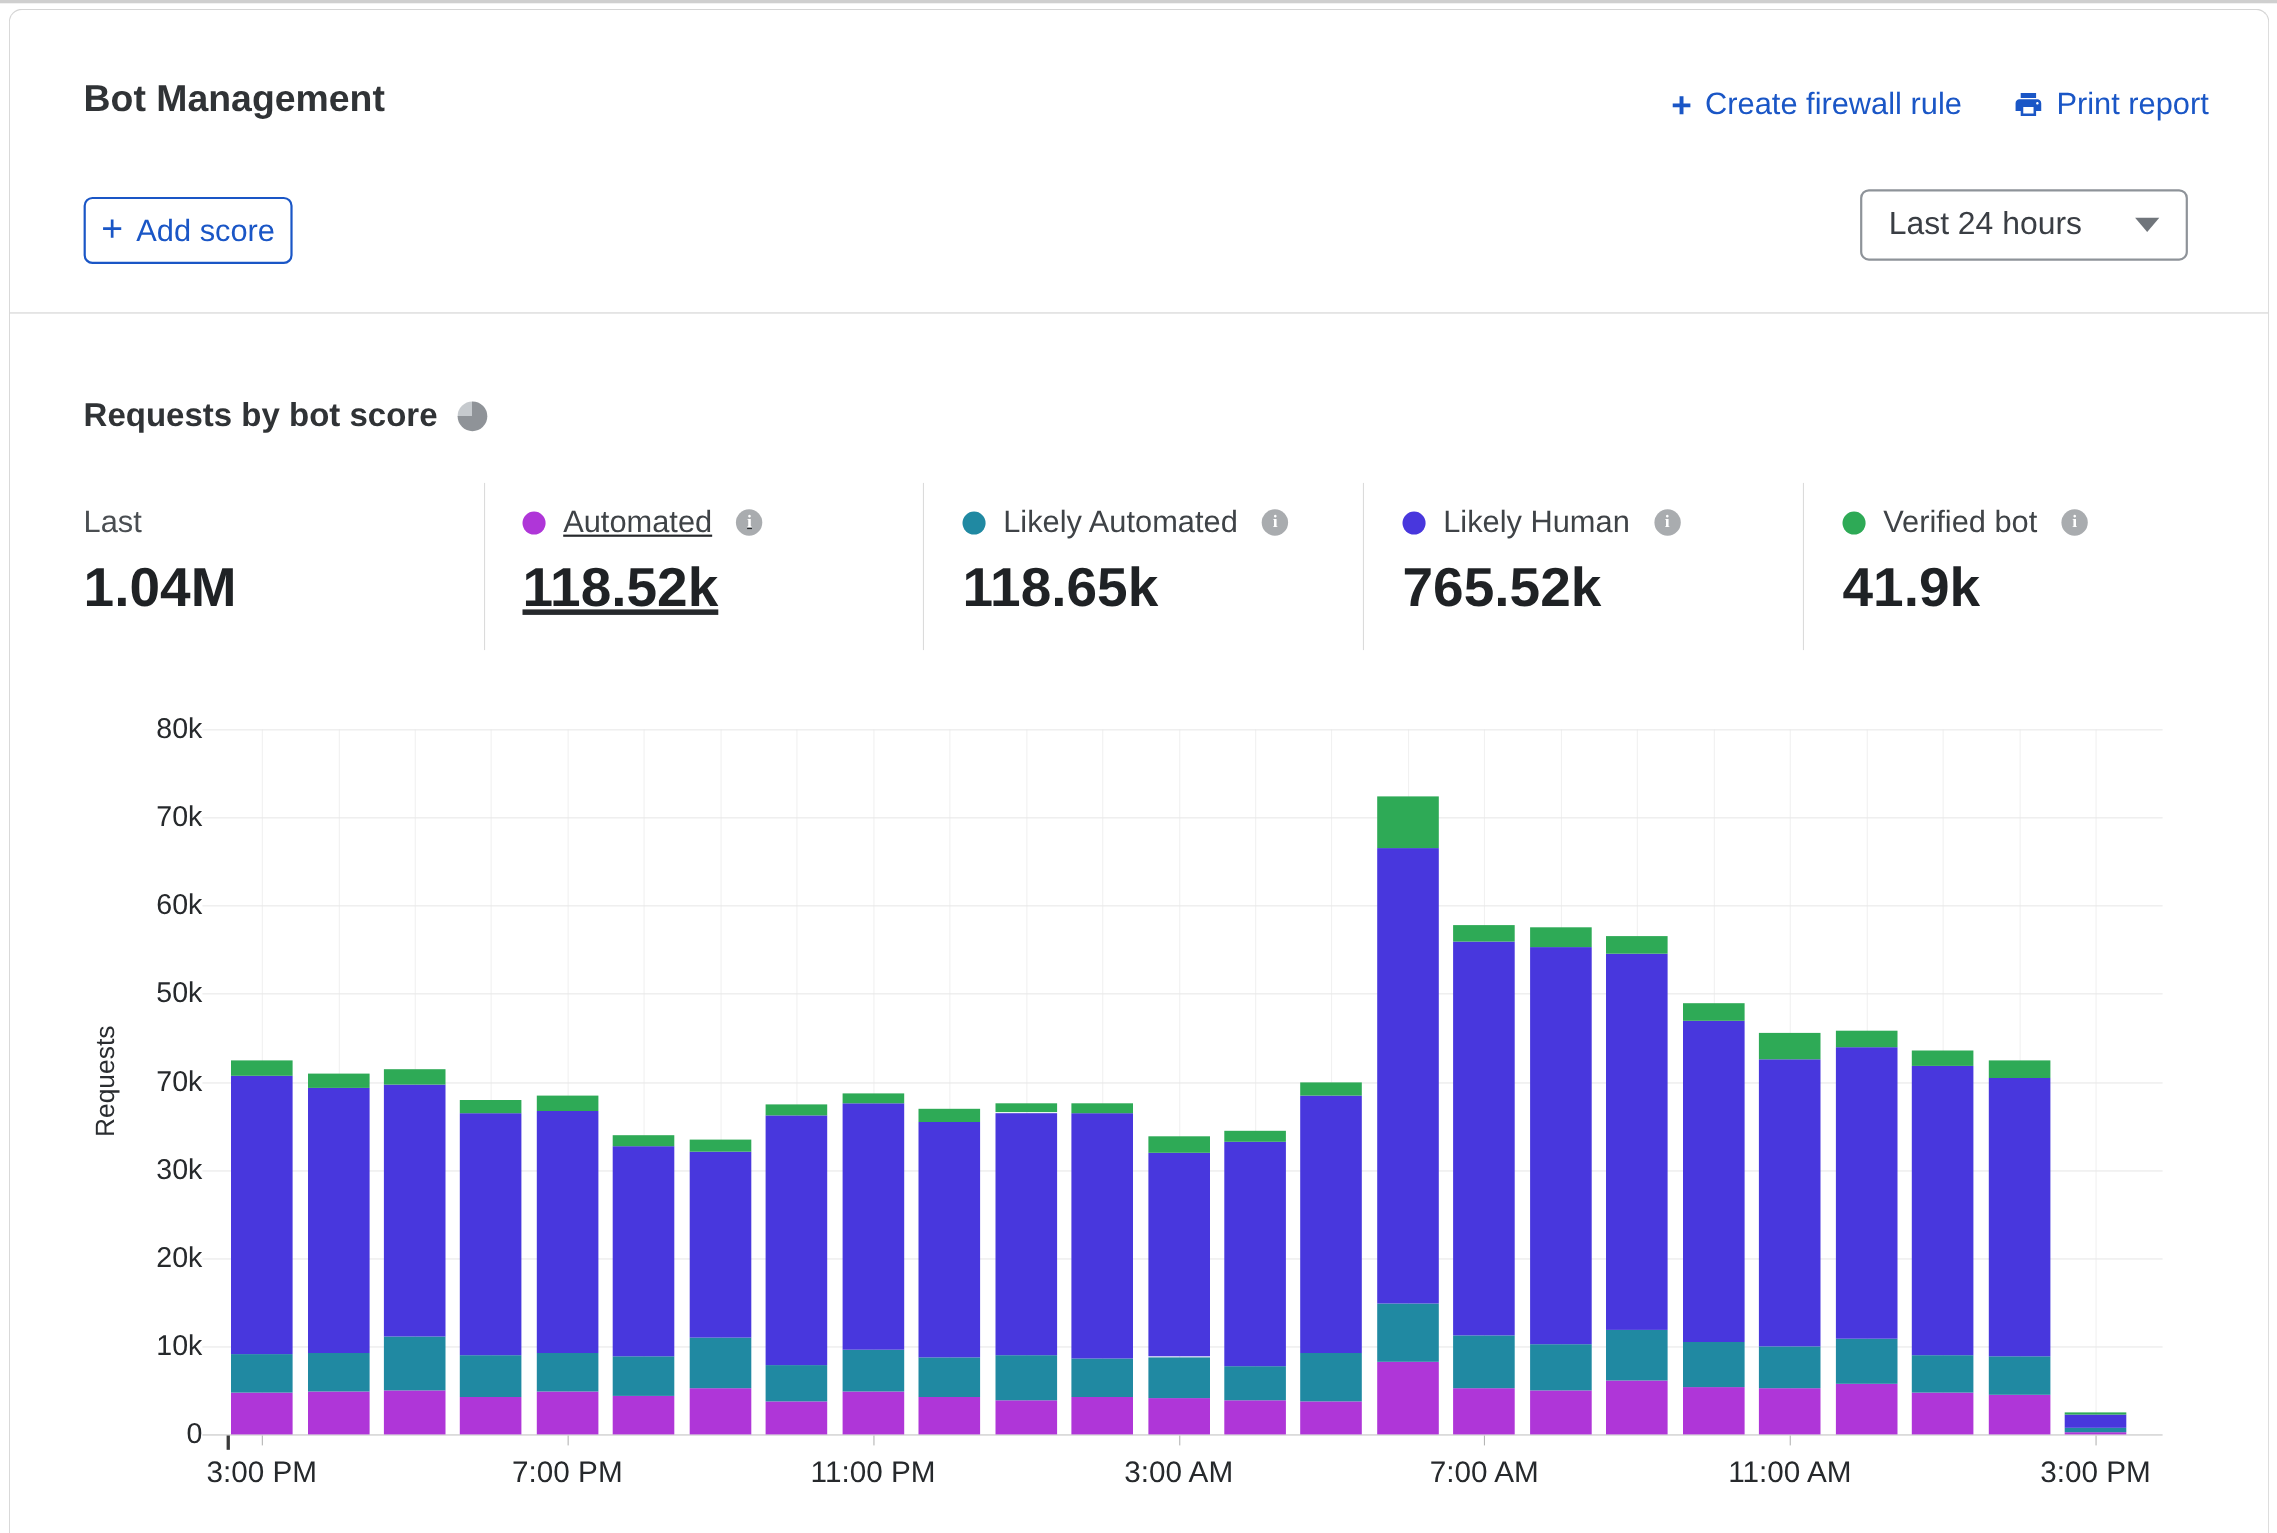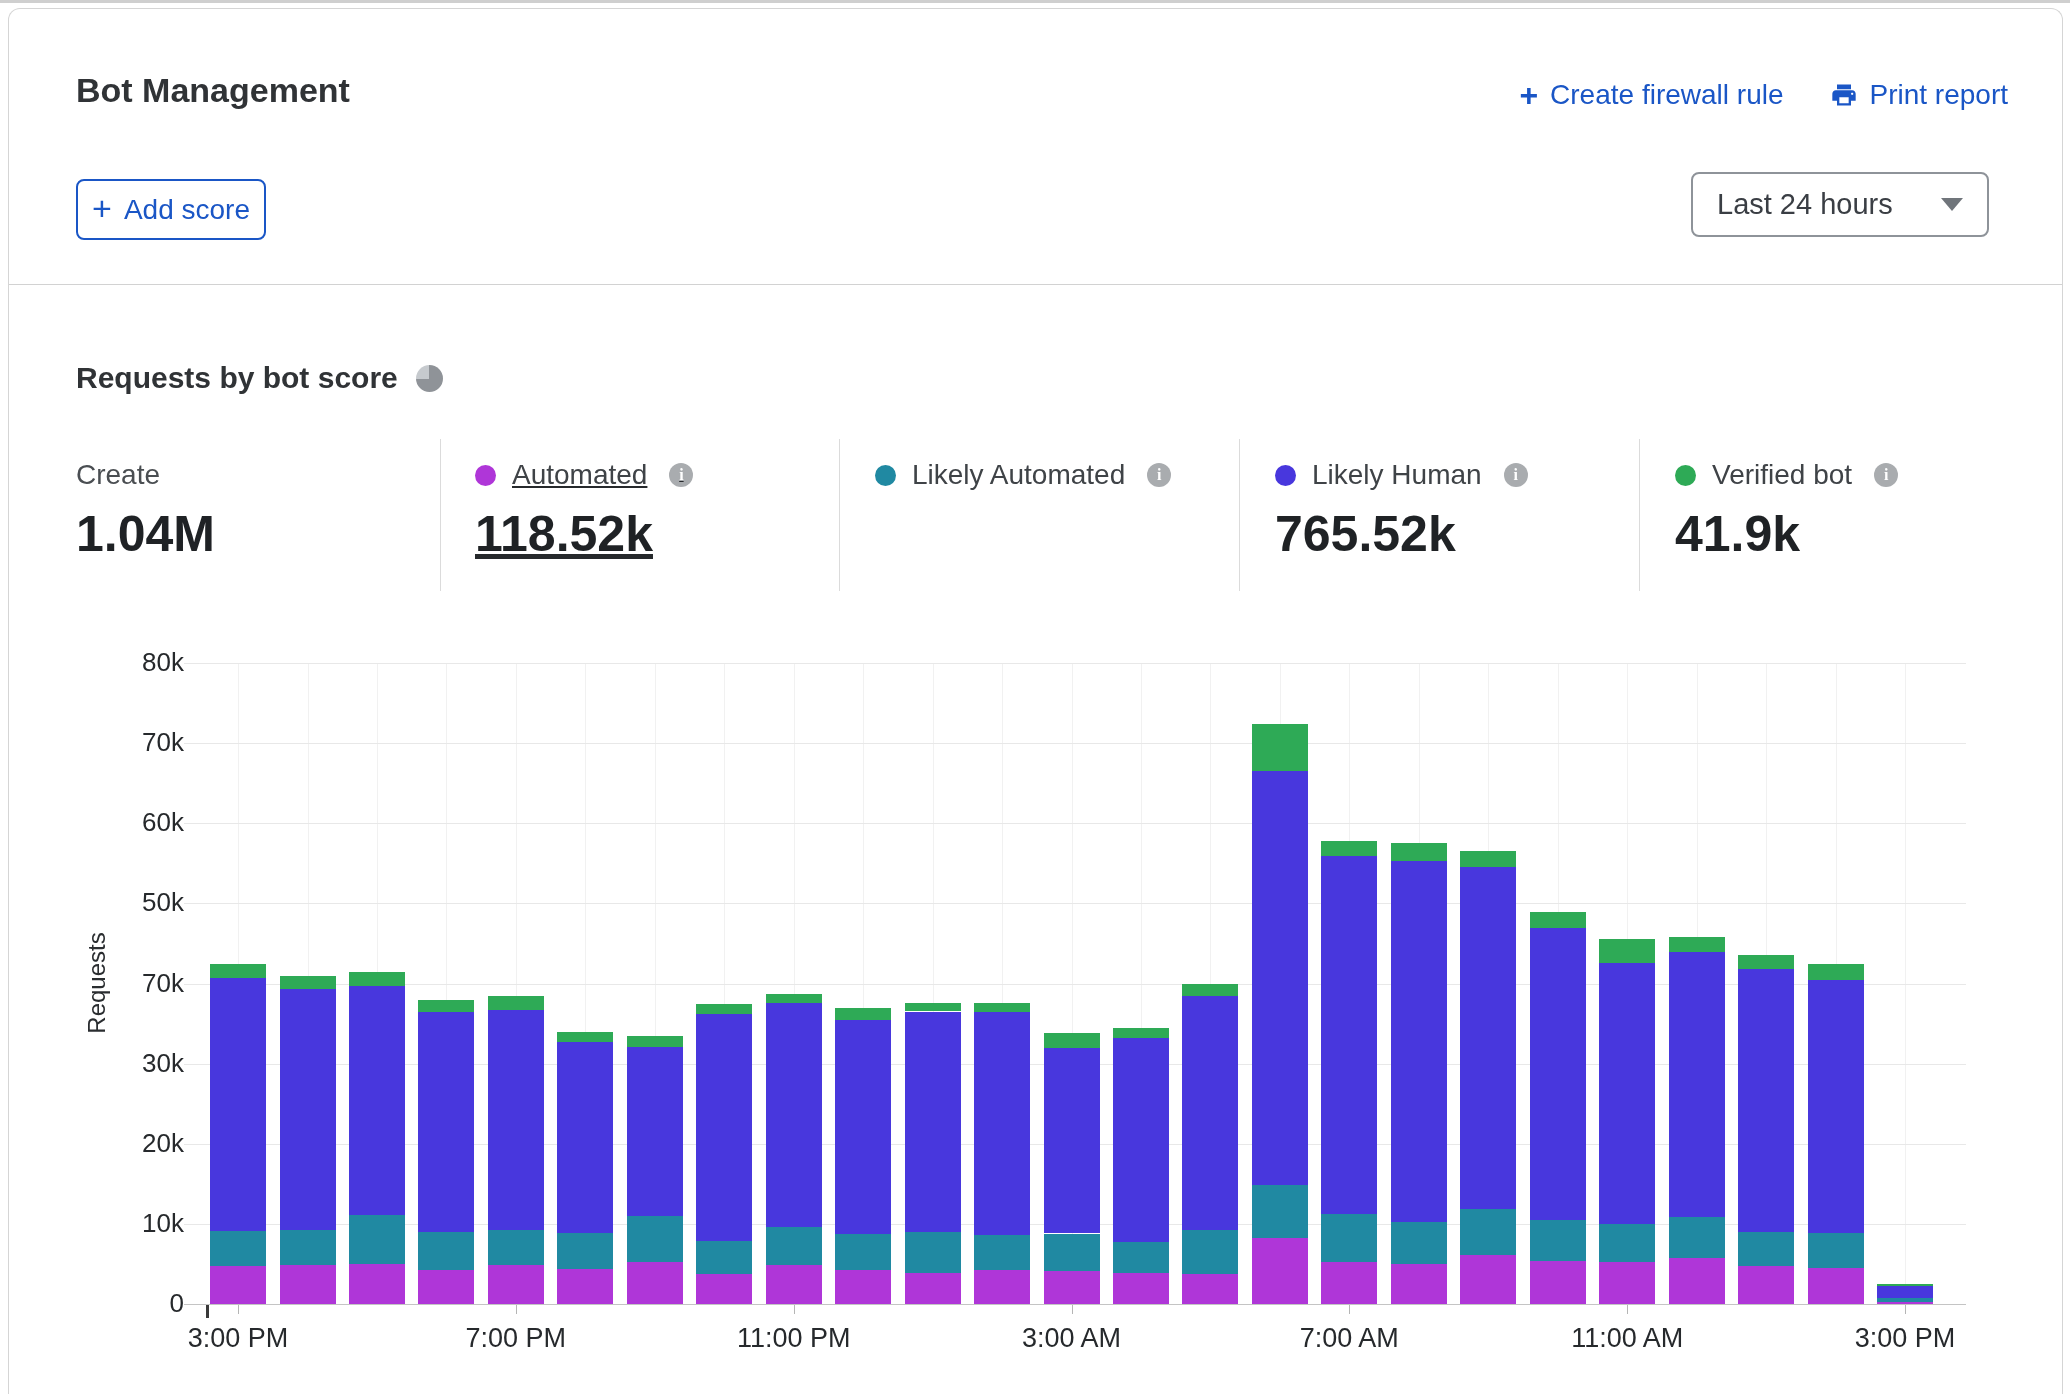--- a/index.html
+++ b/index.html
@@ -86,41 +86,42 @@
   </div>
 
   <div class="header-divider"></div>
 
   <div class="section-title">
     <span>Requests by bot score</span>
     <span class="pie-icon"></span>
   </div>
 
   <div class="stat-block" style="left:67px;">
-    <div class="stat-label">Create</div>
+    <div class="stat-label">Last</div>
     <div class="stat-value">1.04M</div>
   </div>
 
   <div class="stat-divider" style="left:431px;"></div>
   <div class="stat-block" style="left:466px;text-decoration:underline;">
     <div class="legend-head">
       <span class="legend-dot" style="background-color: rgb(175, 54, 216);"></span>
       <span class="legend-label">Automated</span>
       <span class="info-icon">i</span>
     </div>
     <div class="stat-value">118.52k</div>
   </div>
 
   <div class="stat-divider" style="left:830px;"></div>
   <div class="stat-block" style="left:866px;">
     <div class="legend-head">
       <span class="legend-dot" style="background-color: rgb(32, 137, 162);"></span>
       <span class="legend-label">Likely Automated</span>
       <span class="info-icon">i</span>
     </div>
+    <div class="stat-value">118.65k</div>
   </div>
 
   <div class="stat-divider" style="left:1230px;"></div>
   <div class="stat-block" style="left:1266px;">
     <div class="legend-head">
       <span class="legend-dot" style="background-color: rgb(72, 55, 221);"></span>
       <span class="legend-label">Likely Human</span>
       <span class="info-icon">i</span>
     </div>
     <div class="stat-value">765.52k</div>

